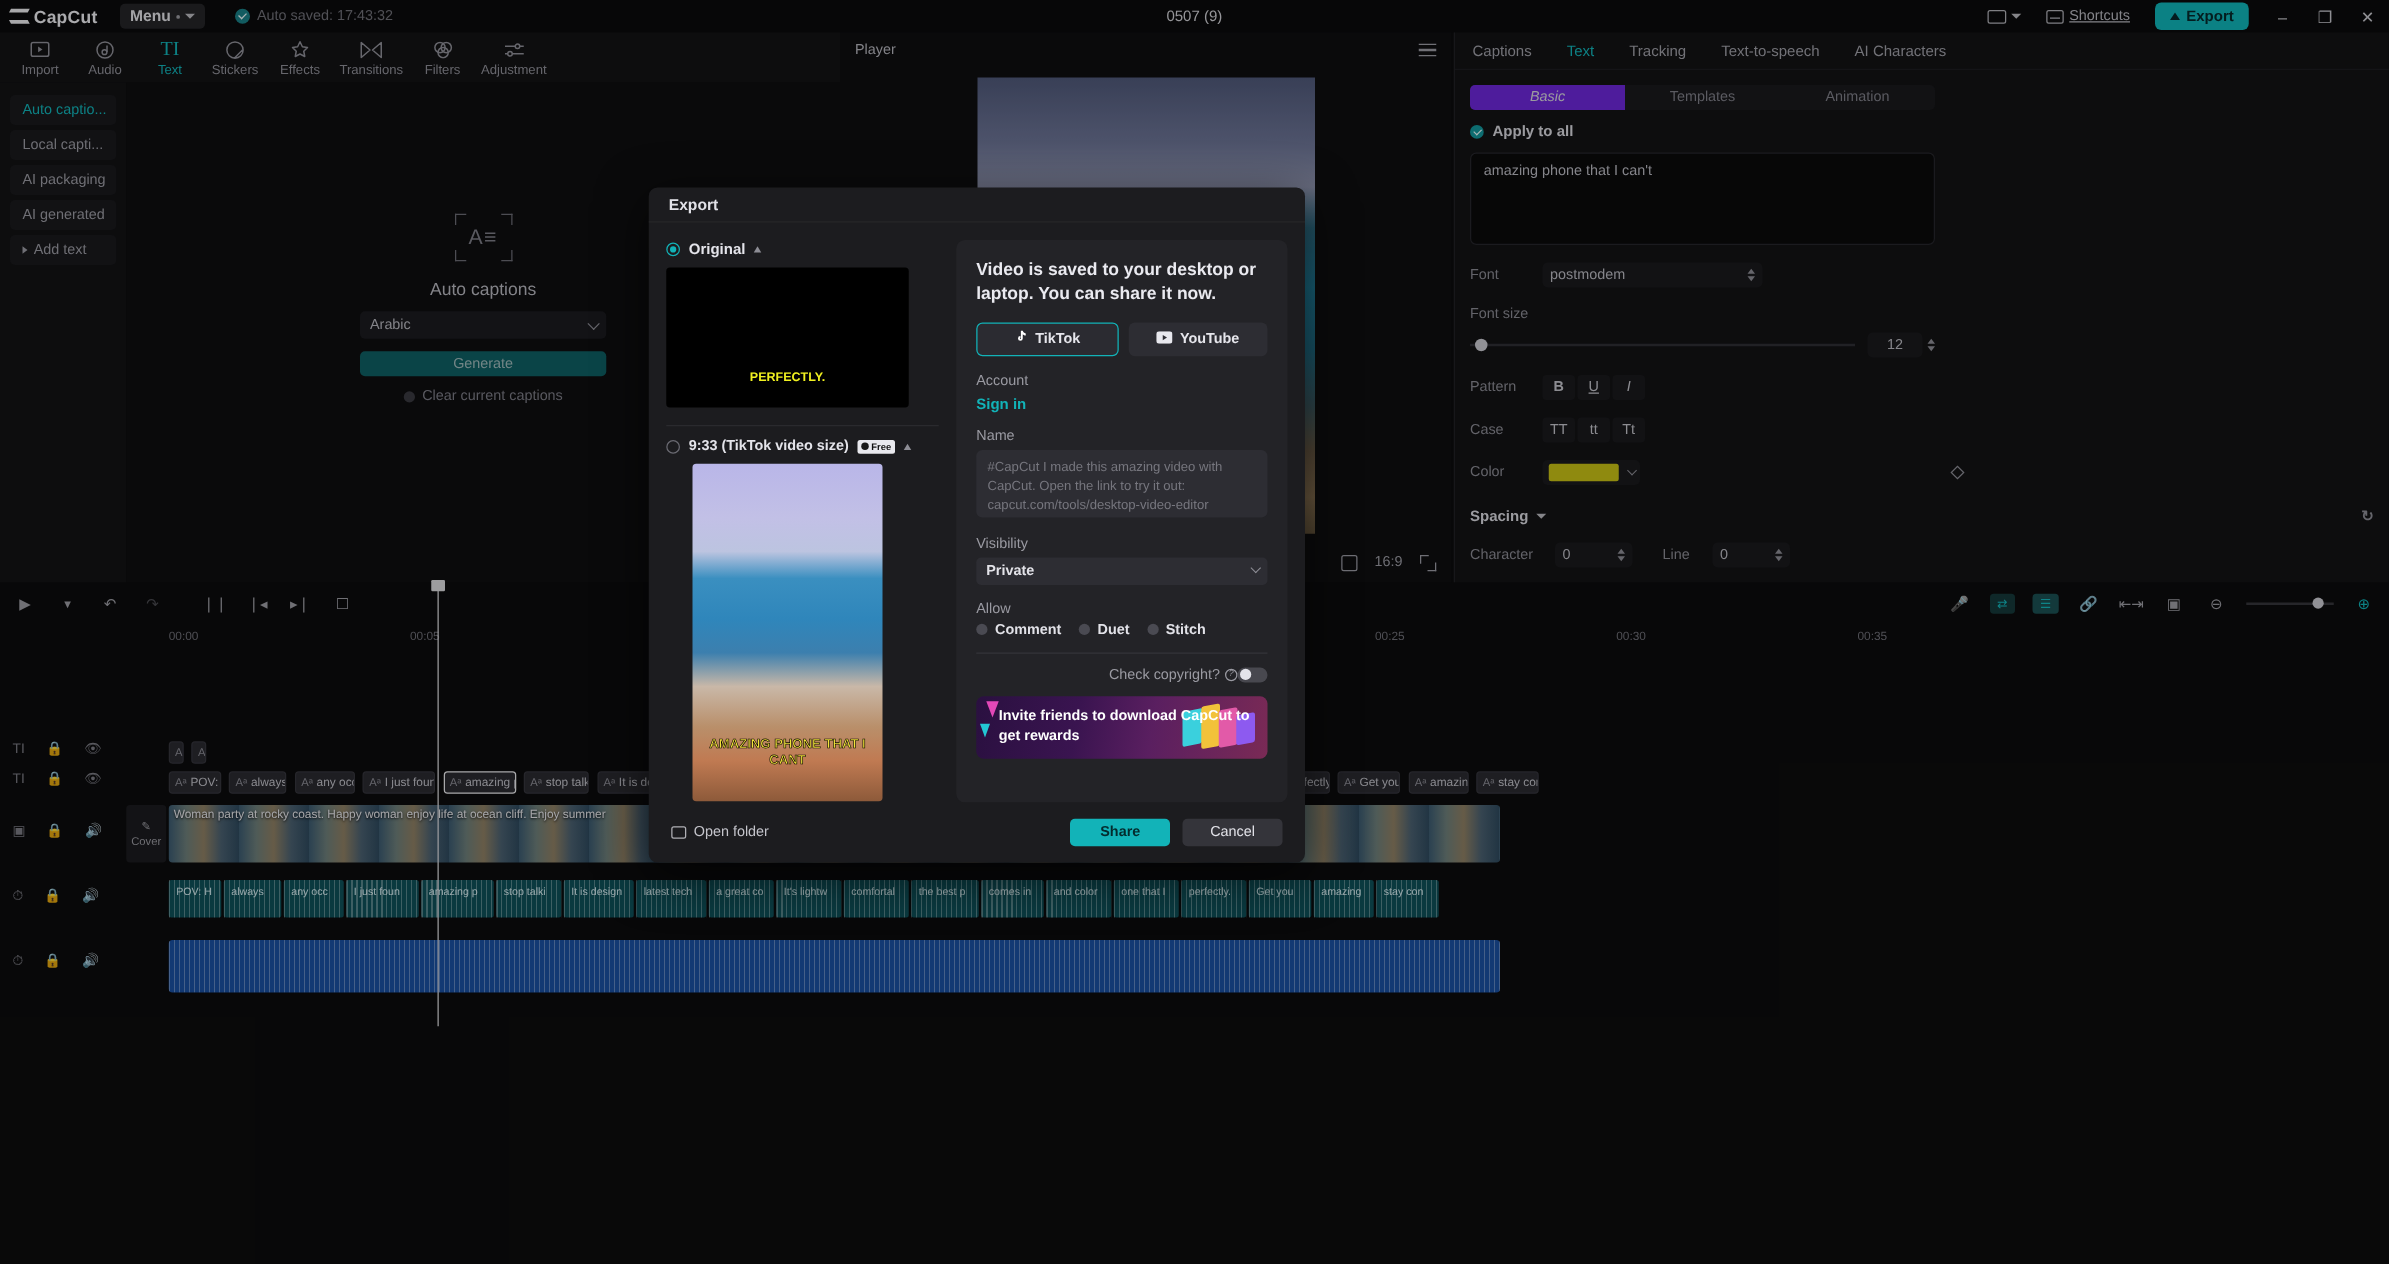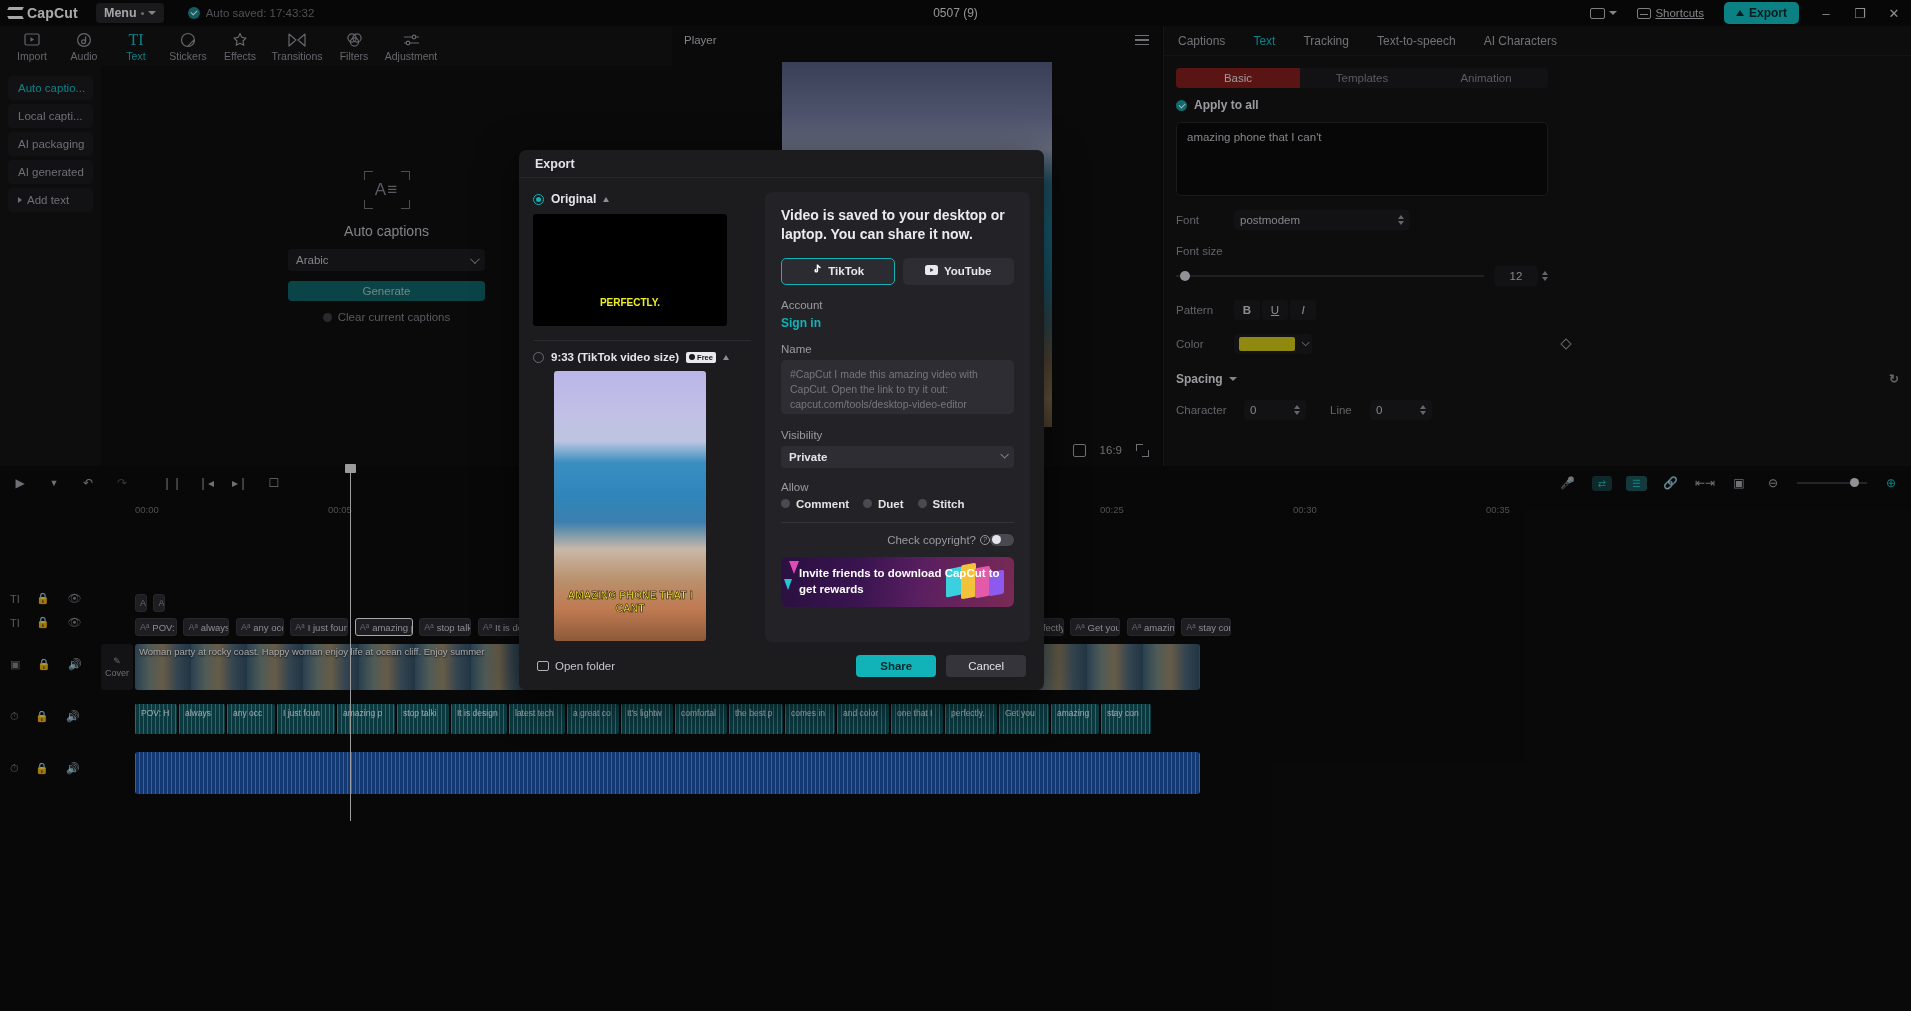--- a/index.html
+++ b/index.html
@@ -132,21 +132,21 @@
   .rightpanel {
     position:absolute; left:1163px; top:26px; width:748px; height:440px; background:#121214; border-left:1px solid #202024;
   }
   .rp-tabs { height:30px; display:flex; align-items:center; gap:28px; padding-left:14px; border-bottom:1px solid #1d1d21; }
   .rp-tab { font-size:12px; color:#9e9ea6; }
   .rp-tab.active { color:#12b3b8; }
   .rp-seg {
     margin: 12px 12px 0 12px; height:20px; background:#19191c; border-radius:4px; display:flex; overflow:hidden;
   }
   .rp-seg > div { flex:1; display:flex;align-items:center;justify-content:center;font-size:11.5px;color:#7e7e87; }
-  .rp-seg > div.active { background:#7f1d1d; color:#d7d7dd; }
+  .rp-seg > div.active { background:#6d28d9; color:#d7d7dd;font-style:italic; }
   .rp-apply { display:flex; align-items:center; gap:7px; margin:10px 0 0 12px; font-size:12px; color:#d7d7dd; font-weight:700; }
   .cb-on { width:11px;height:11px;border-radius:50%; background:#12969b; position:relative; }
   .cb-on::after{content:"";position:absolute;left:2.6px;top:3px;width:5px;height:2.6px;border-left:1.5px solid #e8fbfc;border-bottom:1.5px solid #e8fbfc;transform:rotate(-45deg);}
   .rp-textarea {
     margin: 10px 12px 0 12px; height:74px; background:#0a0a0b; border:1px solid #26262b; border-radius:5px;
     padding:8px 10px; font-size:11.5px; color:#b9b9c0;
   }
   .rp-row { display:flex; align-items:center; margin:14px 12px 0 12px; height:20px; }
   .rp-label { width:58px; font-size:11.5px; color:#8a8a92; }
   .rp-input {
@@ -510,20 +510,28 @@
 
     <div class="rp-row">
       <span class="rp-label">Pattern</span>
       <div class="btn-grp">
         <span class="sq-btn b">B</span>
         <span class="sq-btn u">U</span>
         <span class="sq-btn i">I</span>
       </div>
     </div>
 
+    <div class="rp-row">
+      <span class="rp-label">Case</span>
+      <div class="btn-grp">
+        <span class="sq-btn">TT</span>
+        <span class="sq-btn">tt</span>
+        <span class="sq-btn">Tt</span>
+      </div>
+    </div>
 
     <div class="rp-row">
       <span class="rp-label">Color</span>
       <div class="color-box">
         <span class="color-swatch" id="color-swatch" style="background: rgb(198, 192, 22);"></span>
         <span class="chev" style="transform:rotate(45deg) translateY(-3px) scale(.8);"></span>
       </div>
       <span class="diamond" style="margin-left:250px;"></span>
     </div>
 

